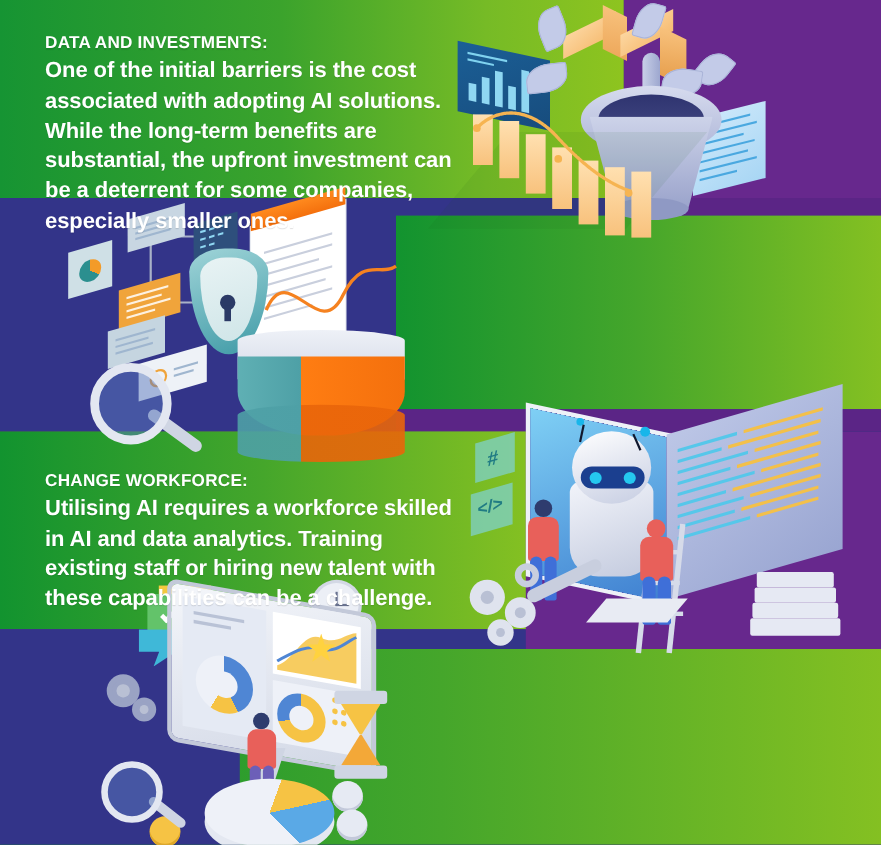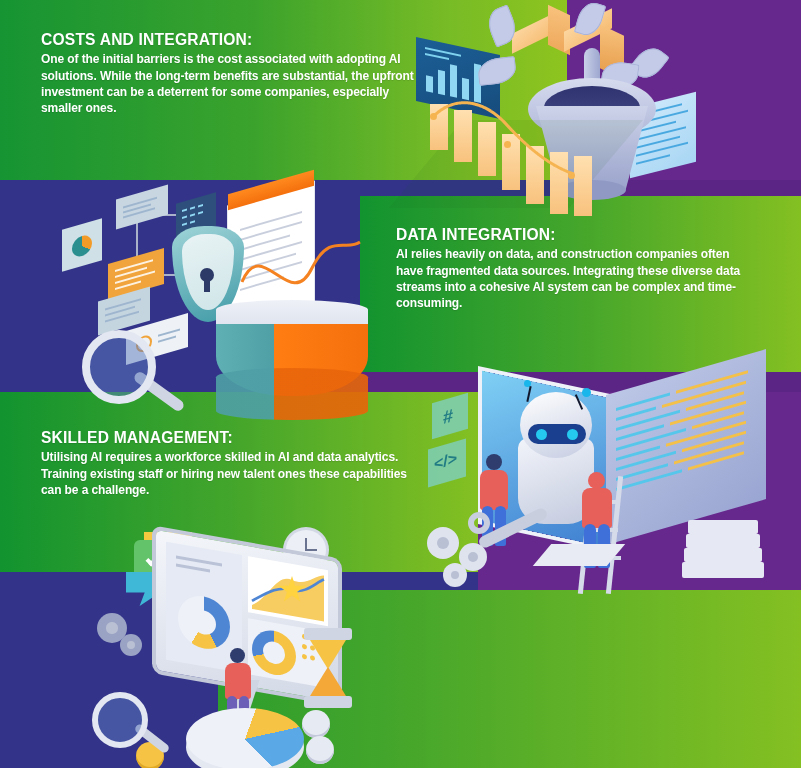--- a/index.html
+++ b/index.html
@@ -18,21 +18,21 @@
   .violet{background:#67288d;}
   .violet-d{background:#5b2586;}
 
   
   .txt{position:absolute;color:#fff;z-index:40;}
   .txt h2{
     margin:0 0 1px 0;font-size:15.6px;font-weight:bold;letter-spacing:.2px;
     line-height:1.3;text-shadow:0 1px 1px rgba(0,0,0,.12);
   }
   .txt p{
-    margin:0;font-size:12px;font-weight:bold;line-height:1.365;
+    margin:0;font-size:20px;font-weight:bold;line-height:1.365;
     letter-spacing:-.1px;text-shadow:0 1px 1px rgba(0,0,0,.12);
   }
 
   
   .art{position:absolute;z-index:30;}
   .leaf{
     position:absolute;background:#c3cbe8;border-radius:60% 8% 60% 8%;
     box-shadow:inset 0 0 0 1px #aab4d8;
   }
 
@@ -162,21 +162,21 @@
     <div class="bar-y" style="left:134px;top:156px;width:18px;height:60px;"></div>
     <svg style="position:absolute;left:-16px;top:90px;" width="210" height="100">
       <path d="M8,28 C30,4 60,10 82,34 C104,58 126,76 150,84" fill="none" stroke="#f6b451" stroke-width="3" stroke-dasharray="1 0"></path>
     </svg>
     <div class="dot-path" style="left:-10px;top:113px;"></div>
     <div class="dot-path" style="left:64px;top:141px;"></div>
     <div class="dot-path" style="left:128px;top:172px;"></div>
   </div>
 
   <div class="txt" style="left:41px;top:30px;width:380px;">
-    <h2>COSTS AND INTEGRATION:</h2>
+    <h2>DATA AND INVESTMENTS:</h2>
     <p>One of the initial barriers is the cost associated with adopting AI solutions. While the long-term benefits are substantial, the upfront investment can be a deterrent for some companies, especially smaller ones.</p>
   </div>
 
   <div class="band" style="top:180px;height:212px;">
     <div class="plate indigo" style="left:0;top:0;width:801px;height:212px;"></div>
     <div class="plate violet-d" style="left:567px;top:0;width:234px;height:16px;"></div>
     <div class="plate green-mid" style="left:360px;top:16px;width:441px;height:176px;"></div>
     <div class="plate violet-d" style="left:360px;top:192px;width:441px;height:20px;"></div>
   </div>
 
@@ -239,24 +239,20 @@
     <div class="drum" style="left:146px;top:196px;width:152px;height:52px;background:linear-gradient(90deg,#4ea0a6 38%,#e9650a 38%);opacity:.9;"></div>
 
     <svg style="position:absolute;left:168px;top:56px;" width="130" height="90">
       <path d="M4,54 C24,6 52,86 74,40 C92,4 108,24 122,14" fill="none" stroke="#f58220" stroke-width="3"></path>
     </svg>
 
     <div class="glass-handle" style="left:60px;top:214px;width:58px;height:11px;transform:rotate(36deg);"></div>
     <div class="glass-ring" style="left:12px;top:158px;width:74px;height:74px;"></div>
   </div>
 
-  <div class="txt" style="left:396px;top:225px;width:352px;">
-    <h2>DATA INTEGRATION:</h2>
-    <p>AI relies heavily on data, and construction companies often have fragmented data sources. Integrating these diverse data streams into a cohesive AI system can be complex and time-consuming.</p>
-  </div>
 
   <div class="band" style="top:392px;height:198px;">
     <div class="plate violet" style="left:0;top:0;width:801px;height:198px;"></div>
     <div class="plate green-mid" style="left:0;top:0;width:478px;height:180px;"></div>
     <div class="plate indigo" style="left:0;top:180px;width:478px;height:18px;"></div>
   </div>
 
   <div class="art" style="left:424px;top:372px;width:377px;height:226px;">
 
     <div style="position:absolute;left:8px;top:26px;width:36px;height:36px;background:#7fd0c0;opacity:.8;transform:skewY(-16deg);">
@@ -323,22 +319,22 @@
     <div class="gear" style="left:40px;top:176px;width:18px;height:18px;"></div>
     <div class="gear" style="left:24px;top:196px;width:14px;height:14px;"></div>
 
     <div class="papers" style="left:264px;top:148px;width:70px;height:14px;"></div>
     <div class="papers" style="left:262px;top:162px;width:74px;height:14px;"></div>
     <div class="papers" style="left:260px;top:176px;width:78px;height:14px;"></div>
     <div class="papers" style="left:258px;top:190px;width:82px;height:16px;"></div>
   </div>
 
   <div class="txt" style="left:41px;top:428px;width:370px;">
-    <h2>SKILLED MANAGEMENT:</h2>
-    <p>Utilising AI requires a workforce skilled in AI and data analytics. Training existing staff or hiring new talent ones these capabilities can be a challenge.</p>
+    <h2>CHANGE WORKFORCE:</h2>
+    <p>Utilising AI requires a workforce skilled in AI and data analytics. Training existing staff or hiring new talent with these capabilities can be a challenge.</p>
   </div>
 
   <div class="band" style="top:590px;height:178px;">
     <div class="plate green-mid" style="left:0;top:0;width:801px;height:178px;"></div>
     <div class="plate indigo" style="left:0;top:0;width:218px;height:178px;"></div>
   </div>
 
   <div class="art" style="left:88px;top:520px;width:320px;height:248px;">
 
     <div style="position:absolute;left:56px;top:12px;width:48px;height:56px;background:#f3c93f;clip-path:polygon(0 0,100% 0,100% 100%,50% 78%,0 100%);"></div>

